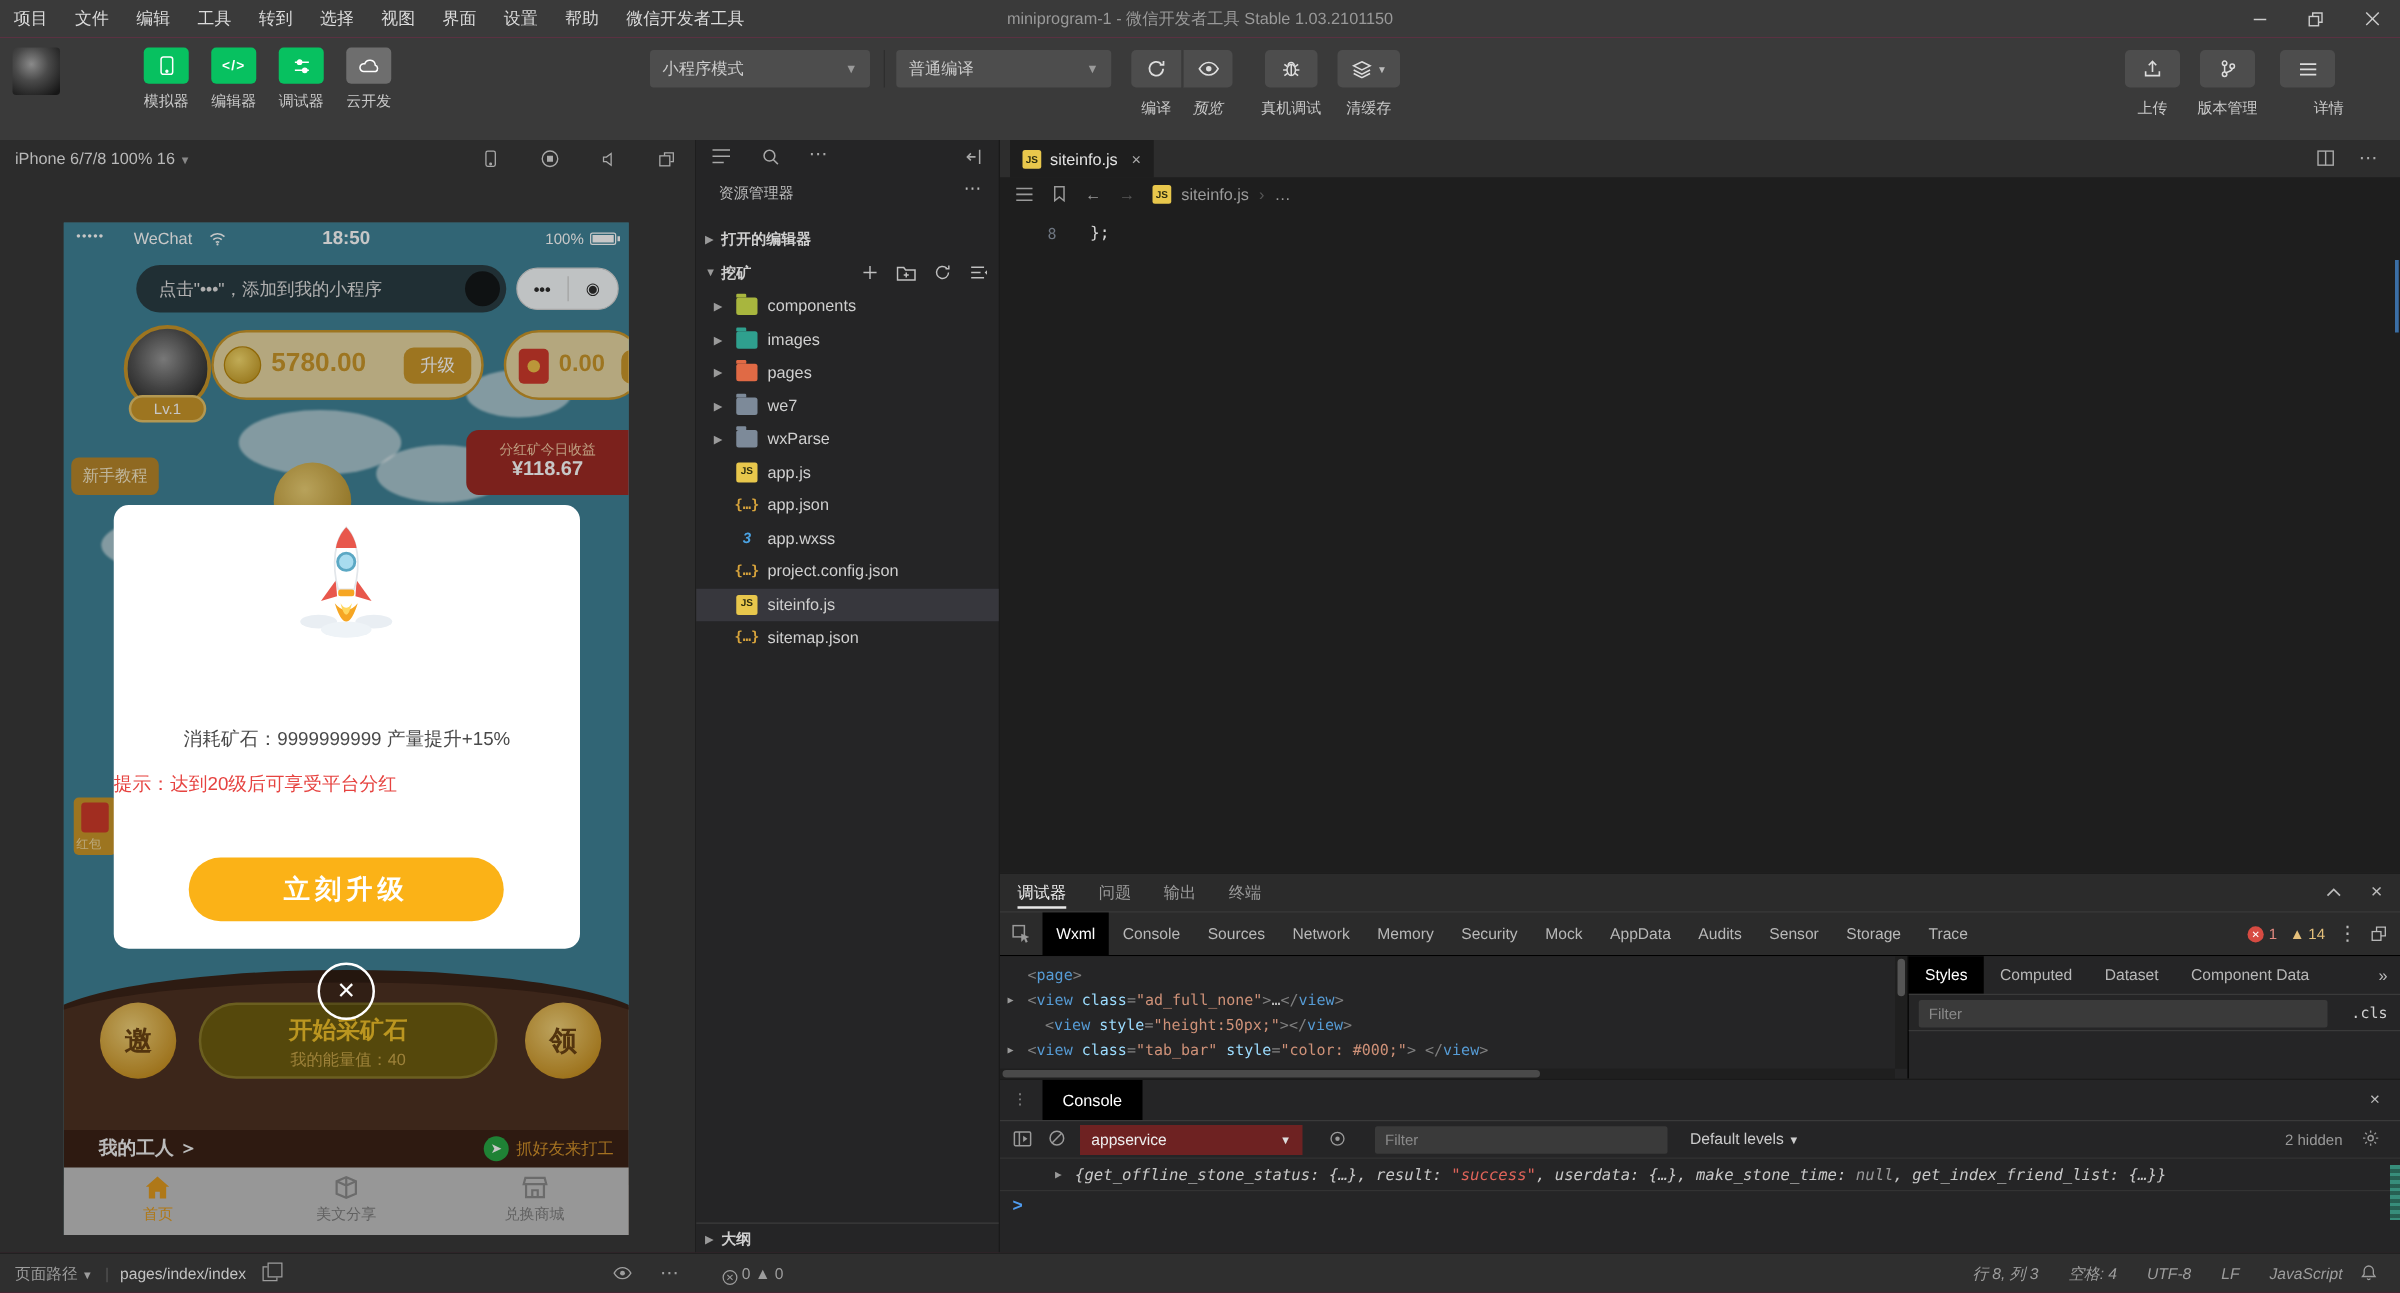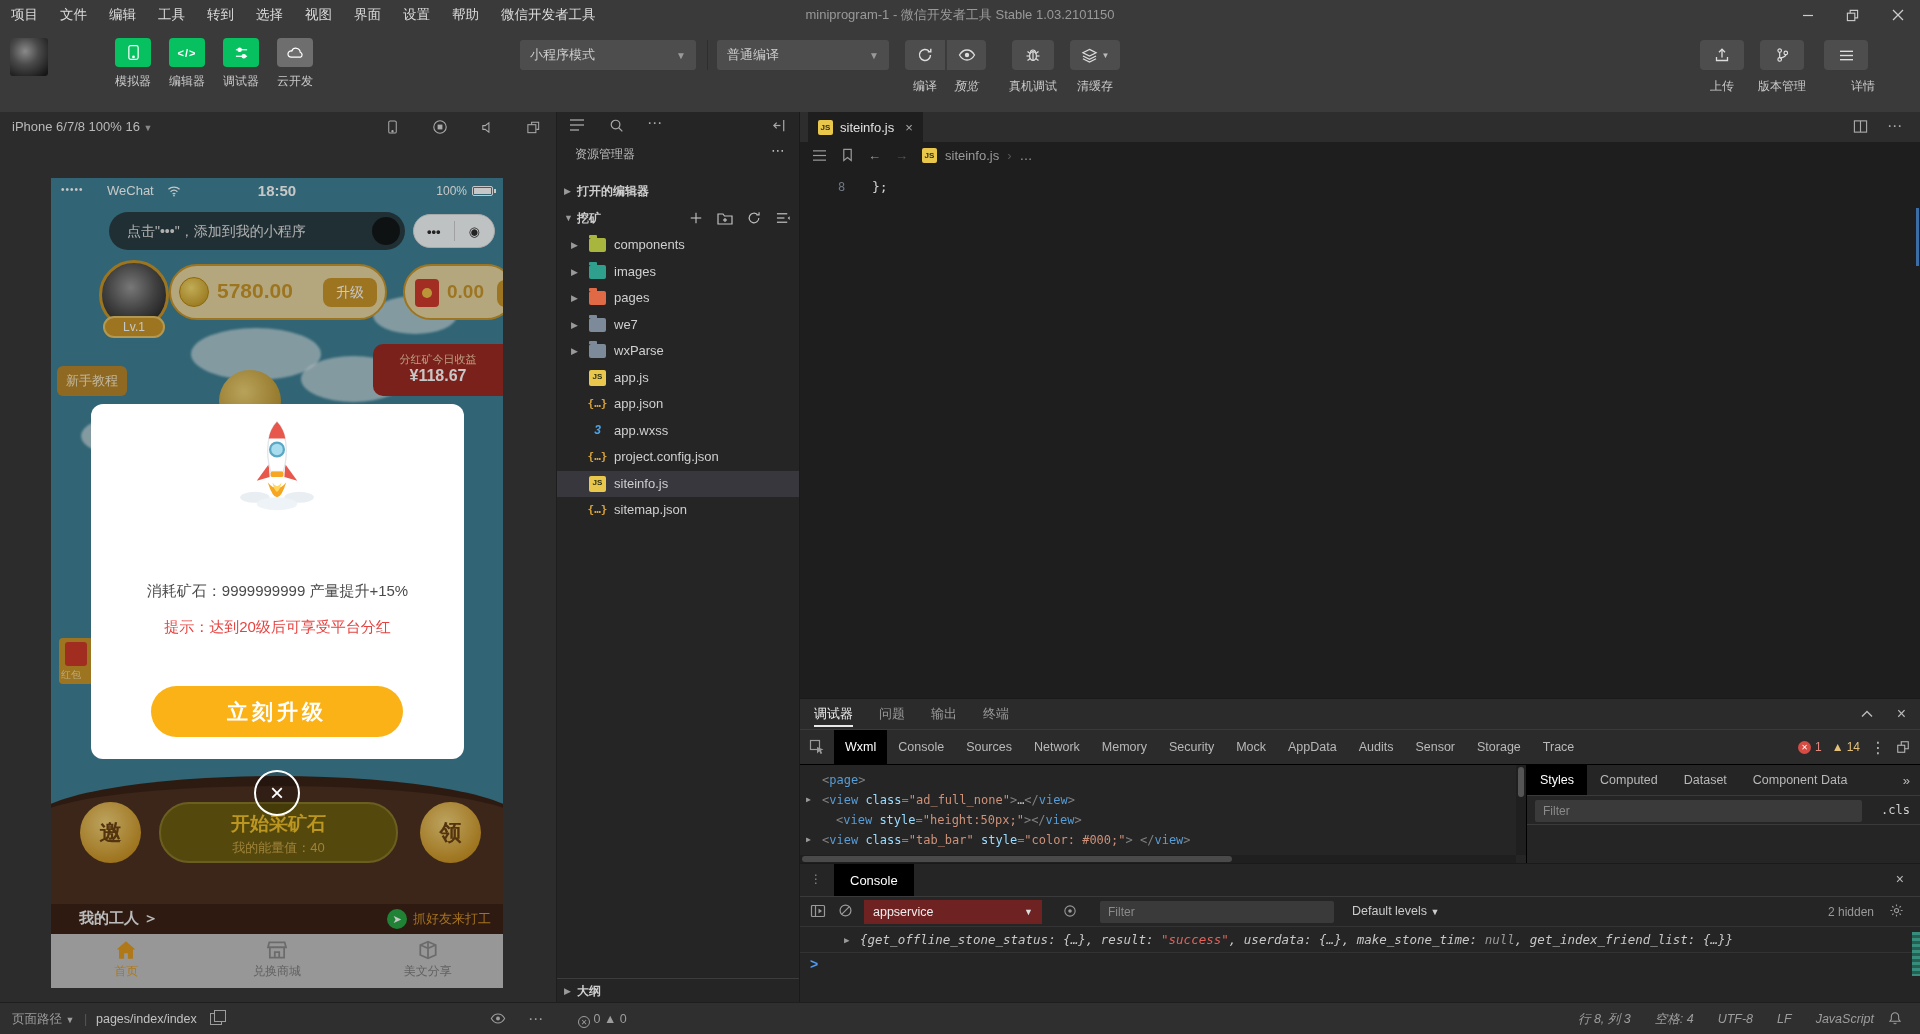--- a/index.html
+++ b/index.html
@@ -101,21 +101,21 @@
   .p-tab { flex:1; display:flex; flex-direction:column; align-items:center; padding-top:6px; color:#7d7d7d; }
   .p-tab .t-ic { width:22px; height:20px; color:#8a8a8a; }
   .p-tab.active { color:#e09a1f; } .p-tab.active .t-ic { color:#e09a1f; }
   .p-tab .t-lb { font-size:12px; margin-top:3px; }
   .p-mask { position:absolute; inset:0; background:rgba(0,0,0,.22); z-index:3; }
   .g-modal { position:absolute; left:40px; top:226px; width:373px; height:355px; background:#fff; border-radius:12px; z-index:4; }
   .m-rocket { position:absolute; left:140px; top:12px; }
   .m-title { position:absolute; left:0; right:0; top:128px; text-align:center; font-size:24px; font-weight:bold; color:#1a1a1a; }
   .m-title .lv { color:#e64340; }
   .m-desc { position:absolute; left:0; right:0; top:178px; text-align:center; font-size:15px; color:#4a4a4a; }
-  .m-hint { position:absolute; left:0; right:0; top:214px; text-align:center; font-size:15px; color:#e64340; }
+  .m-hint { position:absolute; left:0; right:0; top:214px; text-align:left; font-size:15px; color:#e64340; }
   .m-btn { position:absolute; left:60px; top:282px; width:252px; height:51px; border-radius:26px; background:#fbb217;
     color:#fff; font-size:21px; font-weight:bold; text-align:center; line-height:51px; letter-spacing:4px; }
   .m-close { position:absolute; left:203px; top:592px; width:46px; height:46px; border-radius:50%; border:2.5px solid #fff;
     background:rgba(0,0,0,.18); color:#fff; font-size:24px; text-align:center; line-height:41px; z-index:4; }
 
   
   .explorer { position:absolute; left:557px; top:0; width:243px; bottom:0; background:#252526; border-right:1px solid #1a1a1a; }
   .exp-strip { position:absolute; left:0; top:0; right:0; height:30px; }
   .exp-strip .ic { position:absolute; top:6px; color:#a8a8a8; }
   .exp-title { position:absolute; left:18px; top:34px; font-size:12px; color:#bbb; }
@@ -491,35 +491,35 @@
               <span class="t-ic ic">
                 <svg width="22" height="20" viewBox="0 0 20 18" fill="currentColor">
                   <path d="M10 1 1.5 8.5h2.2V17h4.6v-5h3.4v5h4.6V8.5h2.2z"></path>
                 </svg>
               </span>
               <span class="t-lb">首页</span>
             </div>
             <div class="p-tab">
               <span class="t-ic ic">
                 <svg width="22" height="20" viewBox="0 0 20 18" fill="none" stroke="currentColor" stroke-width="1.6">
+                  <path d="M3 4.5 10 1.5l7 3v9l-7 3-7-3z"></path>
+                  <path d="M10 1.5v15M3 4.5l7 3 7-3"></path>
+                </svg>
+              </span>
+              <span class="t-lb">美文分享</span>
+            </div>
+            <div class="p-tab">
+              <span class="t-ic ic">
+                <svg width="22" height="20" viewBox="0 0 20 18" fill="none" stroke="currentColor" stroke-width="1.6">
                   <path d="M3 2h14l1.2 4.5H1.8z"></path>
                   <path d="M3.5 6.5V16h13V6.5"></path>
                   <path d="M8 16v-5h4v5"></path>
                 </svg>
               </span>
               <span class="t-lb">兑换商城</span>
-            </div>
-            <div class="p-tab">
-              <span class="t-ic ic">
-                <svg width="22" height="20" viewBox="0 0 20 18" fill="none" stroke="currentColor" stroke-width="1.6">
-                  <path d="M3 4.5 10 1.5l7 3v9l-7 3-7-3z"></path>
-                  <path d="M10 1.5v15M3 4.5l7 3 7-3"></path>
-                </svg>
-              </span>
-              <span class="t-lb">美文分享</span>
             </div>
           </div>
 
         <div class="p-mask"></div>
 
         <div class="g-modal">
           <svg class="m-rocket" width="92" height="100" viewBox="0 0 100 108" fill="none">
             <ellipse cx="26" cy="88" rx="16" ry="6" fill="#e9eef3"></ellipse>
             <ellipse cx="74" cy="88" rx="16" ry="6" fill="#e9eef3"></ellipse>
             <ellipse cx="50" cy="95" rx="22" ry="7" fill="#eef3f7"></ellipse>

